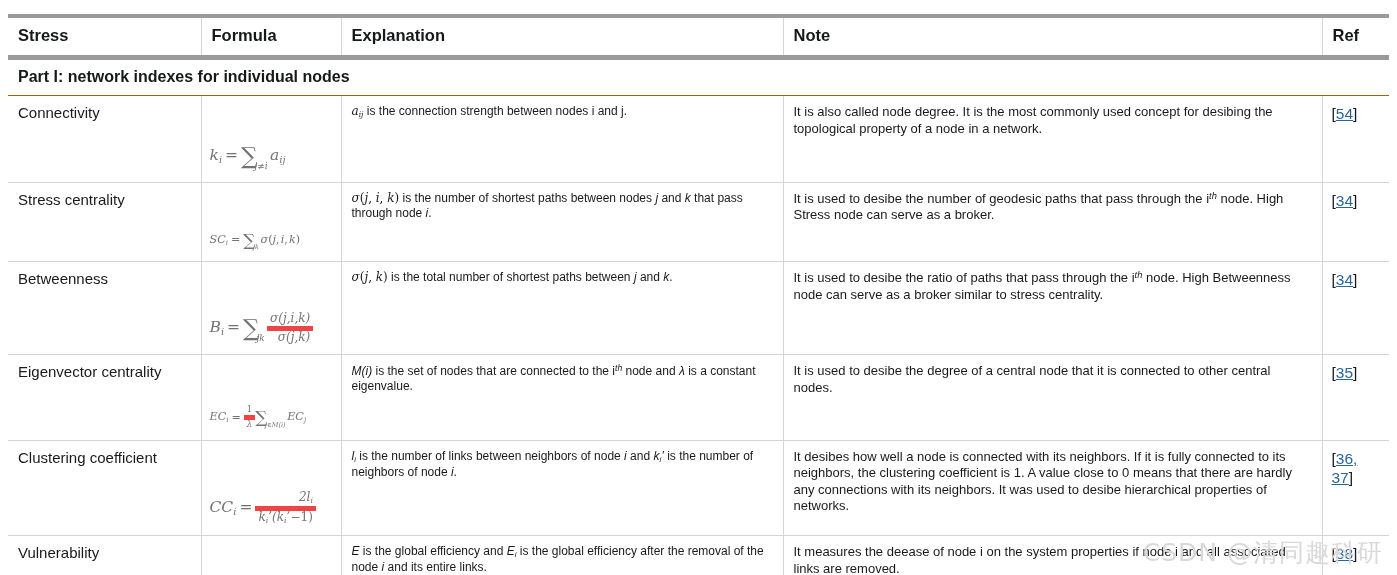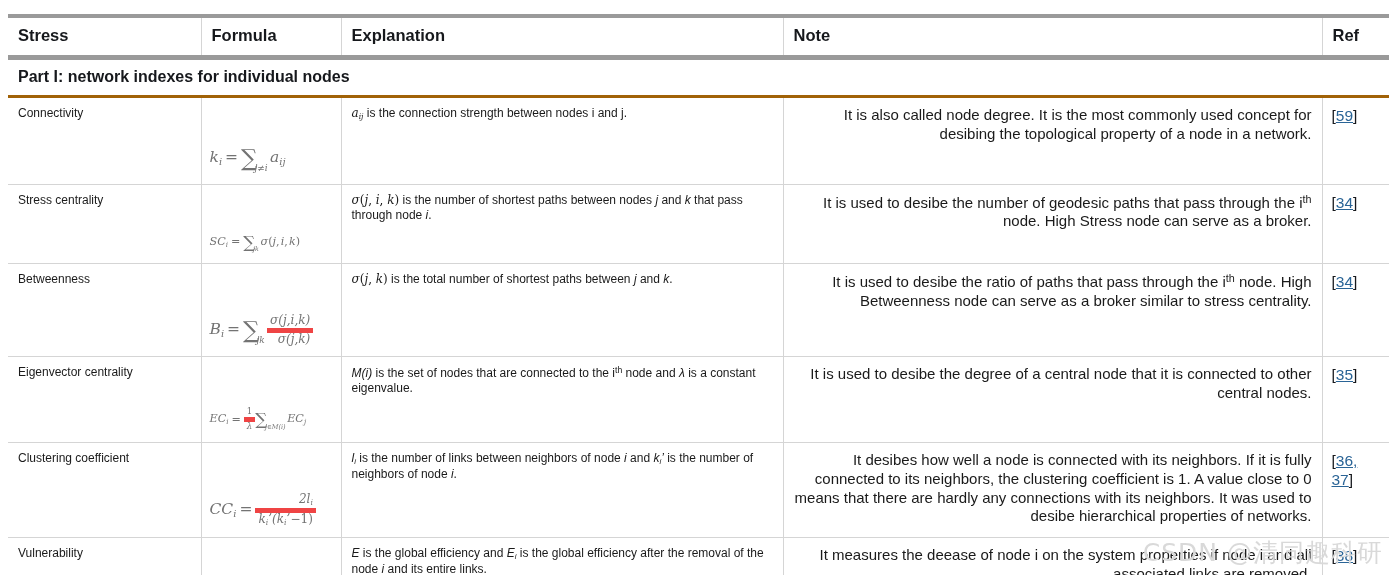--- a/index.html
+++ b/index.html
@@ -49,37 +49,37 @@
     border-bottom: 5px solid #9a9a9a;
     background: #ffffff;
   }
   thead th:last-child { border-right: none; }
 
   tr.section-row td {
     font-weight: bold;
     font-size: 16px;
     color: #16181c;
     padding: 7px 10px 8px 10px;
-    border-bottom: 3px solid #a16207;
+    border-bottom: 1px solid #a16207;
     background: #ffffff;
   }
 
   tbody td {
     vertical-align: top;
     padding: 8px 10px 10px 10px;
     border-right: 1px solid #d5d5d5;
     border-bottom: 1px solid #d5d5d5;
     line-height: 1.26;
     background: #ffffff;
   }
   tbody td:last-child { border-right: none; }
 
-  td.cell-index   { font-size: 12px; }
+  td.cell-index   { font-size: 15px; }
   td.cell-expl    { font-size: 12px; }
-  td.cell-note    { font-size: 15px; text-align: right; }
+  td.cell-note    { font-size: 13px; }
   td.cell-ref     { font-size: 15.5px; padding-left: 9px; }
   td.cell-formula { padding: 10px 6px 10px 8px; text-align: left; }
 
   .ref-link {
     color: #2a6496;
     text-decoration: underline;
   }
   .ref-bracket { color: #16181c; text-decoration: none; }
 
   
@@ -117,21 +117,21 @@
     display: inline-block;
     vertical-align: middle;
     text-align: right;
     font-size: 0.78em;
     line-height: 1.12;
   }
   .frac .num { display: block; padding: 0 3px; }
   .frac .den { display: block; border-top: 5px solid #ef4444; padding: 0 3px; }
   .fsmall { font-size: 0.72em; }
 
-  sup.ord { font-size: 0.72em; vertical-align: 0.42em; }
+  sup.ord { font-size: 0.72em; vertical-align: 0.42em; font-style: italic; }
   .it { font-style: italic; }
 
   .watermark {
     position: absolute;
     right: 14px;
     bottom: 6px;
     font-size: 25px;
     color: #d9d9d9;
     letter-spacing: 1px;
     pointer-events: none;
@@ -168,21 +168,21 @@
 
       <tr>
         <td class="cell-index">Connectivity</td>
         <td class="cell-formula">
           <span class="fml"><span class="var">k</span><span class="sub">i</span><span class="rel">=</span><span class="bigsum">∑</span><span class="sumlim">j≠i</span><span class="var">a</span><span class="sub">ij</span></span>
         </td>
         <td class="cell-expl">
           <span class="math">a<span class="sub">ij</span></span> is the connection strength between nodes i and j.
         </td>
         <td class="cell-note">It is also called node degree. It is the most commonly used concept for desibing the topological property of a node in a network.</td>
-        <td class="cell-ref"><span class="ref-bracket">[</span><a class="ref-link" href="#">59</a><span class="ref-bracket">]</span></td>
+        <td class="cell-ref"><span class="ref-bracket">[</span><a class="ref-link" href="#">54</a><span class="ref-bracket">]</span></td>
       </tr>
 
       <tr>
         <td class="cell-index">Stress centrality</td>
         <td class="cell-formula">
           <span class="fml fsmall"><span class="var">SC</span><span class="sub">i</span><span class="rel">=</span><span class="bigsum">∑</span><span class="sumlim">jk</span><span class="var">σ</span><span style="font-style:normal">(</span><span class="var">j</span>, <span class="var">i</span>, <span class="var">k</span><span style="font-style:normal">)</span></span>
         </td>
         <td class="cell-expl">
           <span class="math">σ<span class="op">(</span>j<span class="op">,&nbsp;</span>i<span class="op">,&nbsp;</span>k<span class="op">)</span></span> is the number of shortest paths between nodes <span class="it">j</span> and <span class="it">k</span> that pass through node <span class="it">i</span>.
         </td>

